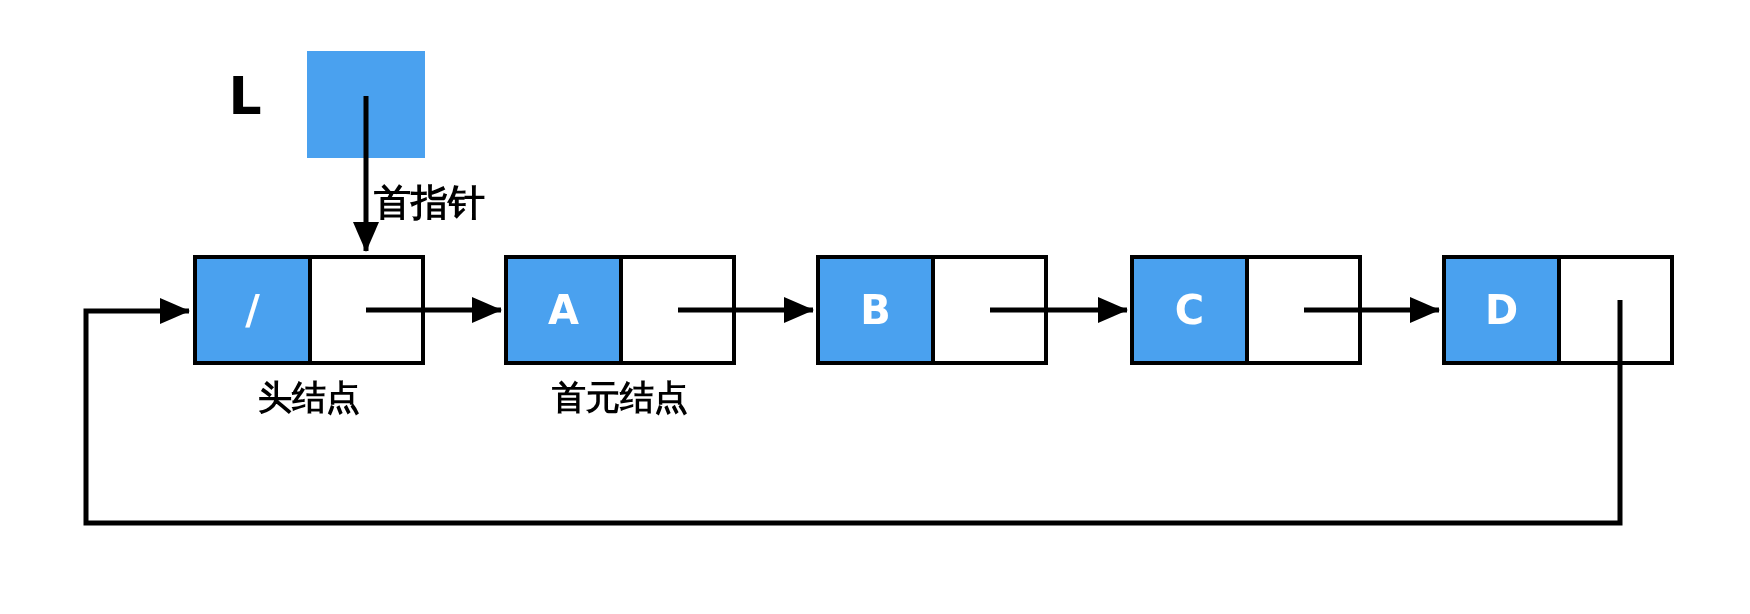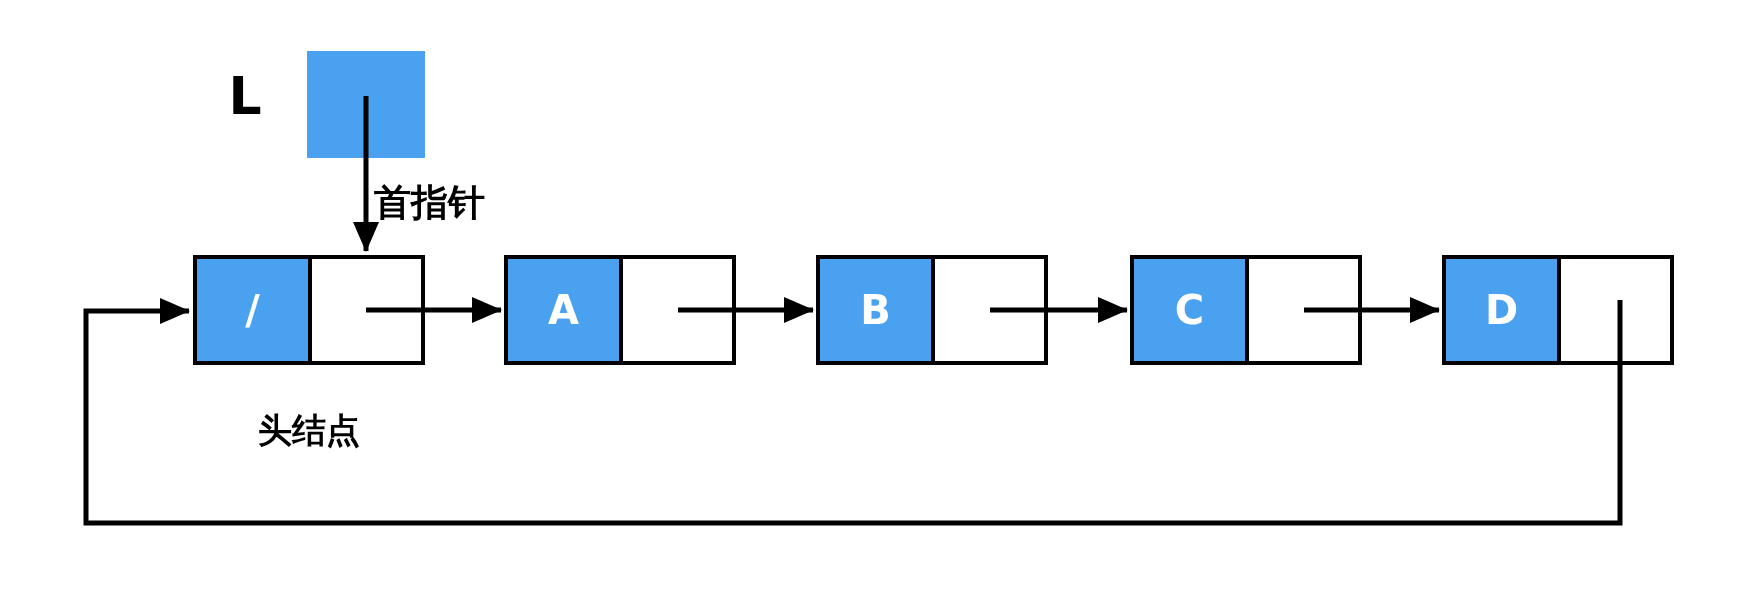--- a/index.html
+++ b/index.html
@@ -88,21 +88,21 @@
   .cell-ptr { flex: 1; background: #ffffff; }
 
   .node-1 { left: 193px; }
   .node-2 { left: 504px; }
   .node-3 { left: 816px; }
   .node-4 { left: 1130px; }
   .node-5 { left: 1442px; }
 
   .node-caption {
     position: absolute;
-    top: 408px;
+    top: 375px;
     width: 232px;
     text-align: center;
     font-size: 34px;
     font-weight: 700;
     color: var(--line);
     white-space: nowrap;
   }
   .caption-1 { left: 193px; }
   .caption-2 { left: 504px; }
 </style>
@@ -136,20 +136,21 @@
     <div class="cell-data">C</div>
     <div class="cell-ptr"></div>
   </div>
 
   <div class="node node-5">
     <div class="cell-data">D</div>
     <div class="cell-ptr"></div>
   </div>
 
   <div class="node-caption caption-1">头结点</div>
+  <div class="node-caption caption-2">首元结点</div>
 
   <svg class="arrows-layer" width="1750" height="614" viewBox="0 0 1750 614" xmlns="http://www.w3.org/2000/svg">
     <defs>
       <marker id="arrowhead" markerUnits="userSpaceOnUse" markerWidth="34" markerHeight="28" refX="29" refY="13" orient="auto">
         <path d="M0,0 L30,13 L0,26 Z" style="fill:var(--line,#000); stroke:none;"></path>
       </marker>
     </defs>
 
     <path d="M366 96 V251" marker-end="url(#arrowhead)"></path>
 

